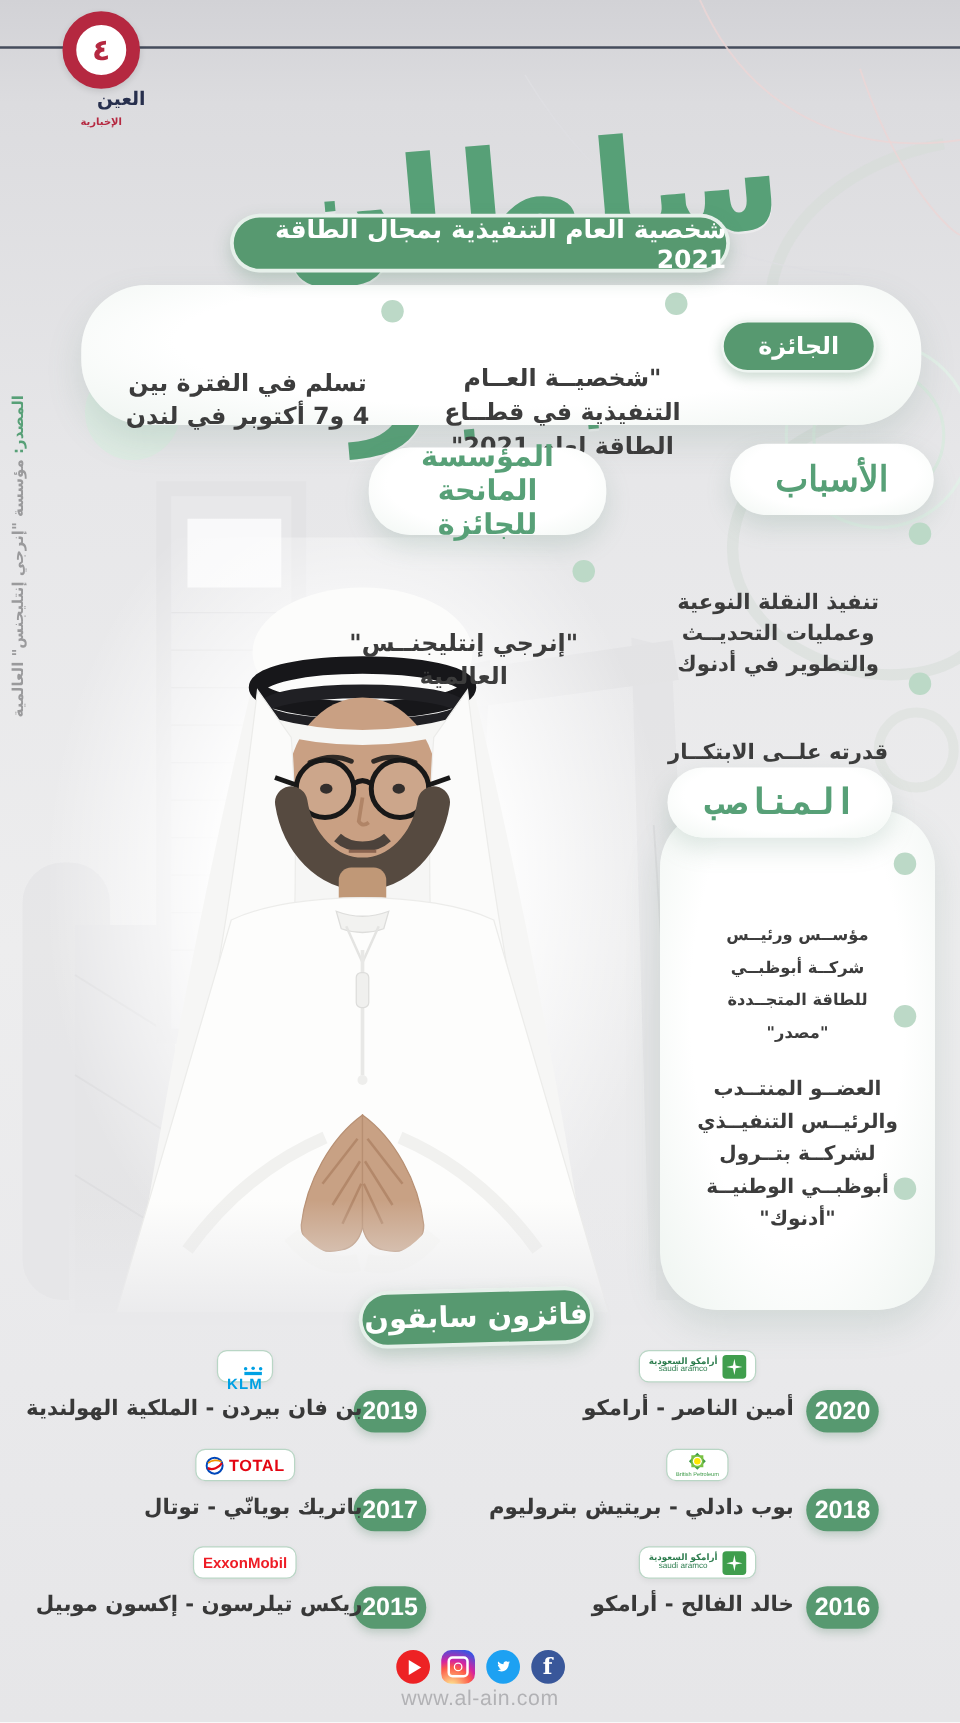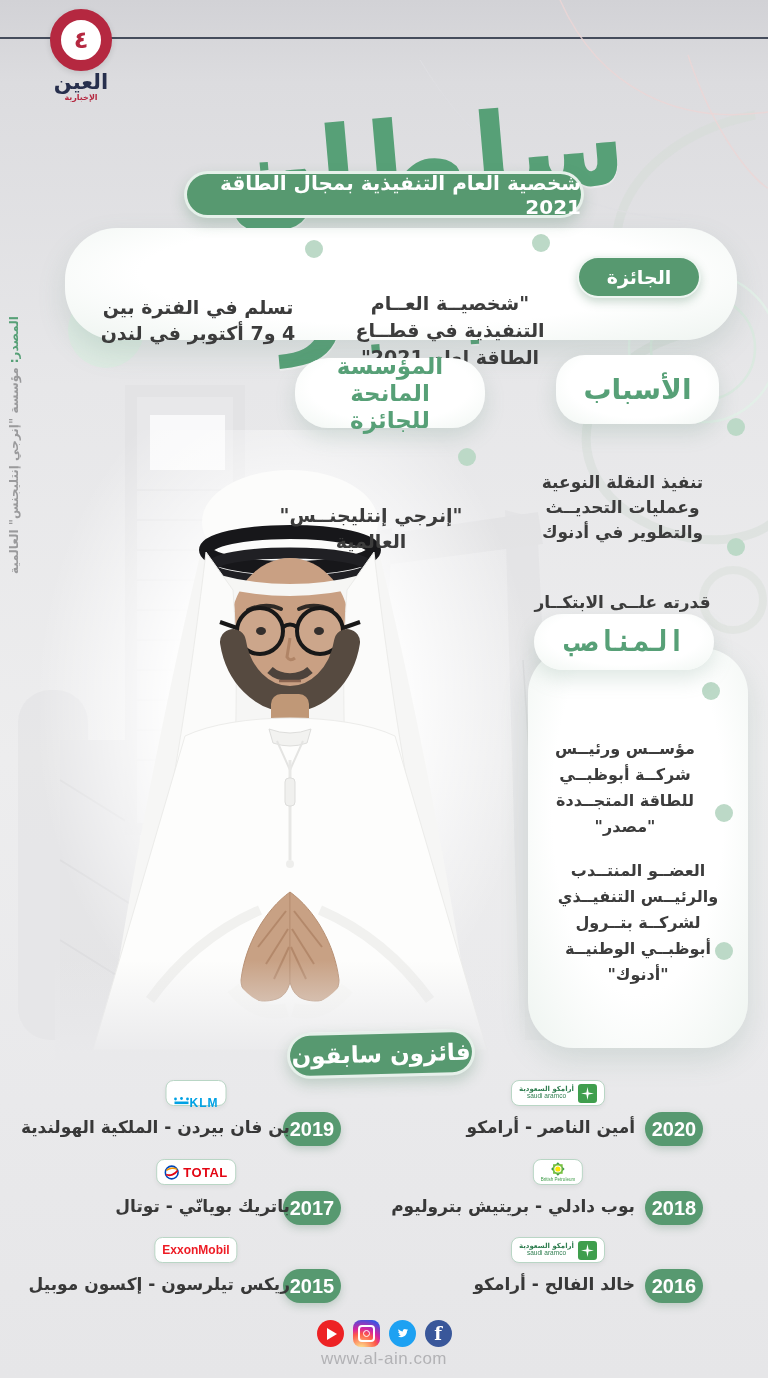--- a/index.html
+++ b/index.html
@@ -7,21 +7,21 @@
   .canvas{position:relative;width:768px;height:1378px;overflow:hidden;
     background:linear-gradient(180deg,#d2d2d6 0%,#dcdcdf 6%,#e7e7e9 28%,#ededee 55%,#e9e9eb 80%,#e6e6e8 100%);}
   .abs{position:absolute;}
   .rtl{direction:rtl;unicode-bidi:isolate;}
   .ml{white-space:pre-line;}
   
   .top-line{left:0;top:37px;width:768px;height:2px;background:#454c5c;}
   .brand-circle{left:50px;top:9px;width:62px;height:62px;border-radius:50%;background:#ffffff;
     border:11px solid #b52840;box-sizing:border-box;display:flex;align-items:center;justify-content:center;
     color:#b52840;font-weight:bold;font-size:24px;z-index:5;box-shadow:0 2px 6px rgba(0,0,0,.12);}
-  .brand-name{left:36px;top:70px;width:90px;text-align:center;color:#272f4d;font-weight:bold;font-size:21px;z-index:5;}
+  .brand-name{left:52px;top:70px;width:90px;text-align:center;color:#272f4d;font-weight:bold;font-size:15px;z-index:5;}
   .brand-sub{left:36px;top:93px;width:90px;text-align:center;color:#b52840;font-weight:bold;font-size:8px;z-index:5;}
   
   .main-title{left:110px;top:96px;width:640px;text-align:center;color:#57a077;font-size:112px;font-weight:bold;
     line-height:1.15;transform:rotate(-5deg);z-index:3;text-shadow:0 2px 0 rgba(255,255,255,.35);}
   .subtitle-badge{left:184px;top:171px;width:400px;height:47px;background:#579970;border:3px solid rgba(255,255,255,.85);
     box-sizing:border-box;border-radius:25px;color:#fff;font-weight:bold;font-size:20px;display:flex;align-items:center;
     justify-content:center;z-index:6;box-shadow:0 6px 14px rgba(90,140,110,.3);}
   
   .card{background:radial-gradient(ellipse at 50% 40%,#ffffff 55%,#eef4f0 100%);
     box-shadow:0 12px 28px rgba(100,140,120,.18);z-index:4;}
@@ -31,30 +31,30 @@
   .bullet{text-align:center;font-weight:bold;color:#3c3c3c;z-index:5;}
   .bullet .txt{position:relative;z-index:2;}
   .dot{position:absolute;right:-5px;top:-2px;width:18px;height:18px;border-radius:50%;background:#bcd9c7;z-index:1;}
   
   .award-card{left:65px;top:228px;width:672px;height:112px;border-radius:52px;}
   .award-pill{left:512px;top:28px;width:124px;height:42px;border-radius:21px;font-size:19px;
     border:2.5px solid rgba(255,255,255,.9);box-sizing:border-box;box-shadow:0 4px 10px rgba(80,130,100,.3);}
   .award-quote{right:192px;top:8px;width:190px;font-size:19px;line-height:27px;}
   .award-schedule{right:419px;top:14px;width:240px;font-size:19px;line-height:26px;}
   
-  .reasons-pill{left:556px;top:355px;width:163px;height:69px;border-radius:29px;font-size:28px;}
+  .reasons-pill{left:584px;top:355px;width:163px;height:57px;border-radius:29px;font-size:28px;font-family:Liberation Serif, serif;}
   .reason-1{right:28px;top:420px;width:235px;font-size:17px;line-height:25px;}
   .reason-2{right:28px;top:540px;width:235px;font-size:17px;line-height:25px;}
   
   .org-pill{left:295px;top:358px;width:190px;height:70px;border-radius:33px;font-size:23px;line-height:27px;text-align:center;}
   .org-name{right:297px;top:450px;width:200px;font-size:19px;line-height:26px;}
   
   .pos-card{left:528px;top:648px;width:220px;height:400px;border-radius:46px;}
   .pos-pill{left:534px;top:614px;width:180px;height:56px;border-radius:28px;font-size:29px;z-index:6;font-family:Liberation Mono, monospace;}
-  .pos-1{right:53px;top:684px;width:180px;font-size:16px;line-height:26px;}
+  .pos-1{right:40px;top:684px;width:180px;font-size:13px;line-height:26px;}
   .pos-2{right:40px;top:806px;width:180px;font-size:16px;line-height:26px;}
   .pos-3{right:40px;top:944px;width:180px;font-size:16px;line-height:26px;}
   
   .winners-pill{left:287px;top:1031px;width:188px;height:46px;border-radius:23px;font-size:23px;
     border:3px solid rgba(255,255,255,.85);box-sizing:border-box;transform:rotate(-1.5deg);
     box-shadow:0 6px 14px rgba(90,140,110,.3);z-index:7;}
   .winner{position:absolute;width:340px;height:92px;z-index:7;}
   .w-a1{left:388px;top:1080px;} .w-a2{left:388px;top:1159px;} .w-a3{left:388px;top:1237px;}
   .w-b1{left:26px;top:1080px;}  .w-b2{left:26px;top:1159px;}  .w-b3{left:26px;top:1237px;}
   .chip{position:absolute;left:50%;transform:translateX(-50%);top:0;height:26px;background:#fff;
@@ -62,21 +62,21 @@
     gap:4px;padding:0 7px;box-sizing:border-box;box-shadow:0 2px 5px rgba(0,0,0,.06);}
   .year-pill{position:absolute;right:25px;top:32px;width:58px;height:34px;border-radius:17px;font-size:20px;
     box-shadow:0 3px 8px rgba(80,130,100,.3);}
   .w-name{position:absolute;right:93px;top:37px;font-size:17px;font-weight:bold;color:#383838;white-space:nowrap;}
   .w-name-b{right:76px;}
   .aramco-sq{width:19px;height:19px;border-radius:3px;background:#3f9e4d;display:flex;align-items:center;justify-content:center;}
   .aramco-txt{display:flex;flex-direction:column;align-items:center;line-height:1.05;color:#2e7d4f;}
   .aramco-txt .ar{font-size:7px;font-weight:bold;}
   .aramco-txt .en{font-size:6.5px;font-family:"Liberation Sans",sans-serif;}
   .latin{font-family:"Liberation Sans",sans-serif;}
-  .klm-stack{display:flex;flex-direction:row;align-items:flex-start;line-height:1;margin-top:20px;}
+  .klm-stack{display:flex;flex-direction:column;align-items:flex-end;line-height:1;margin-top:20px;}
   .klm-txt{color:#00a1e4;font-weight:bold;font-size:12px;letter-spacing:1px;}
   .bp-stack{display:flex;flex-direction:column;align-items:center;line-height:1;gap:1px;}
   .bp-txt{font-size:4.5px;color:#3c9a47;}
   .total-txt{color:#e30613;font-weight:bold;font-size:13px;letter-spacing:.5px;}
   .exxon-txt{color:#ee1c25;font-weight:bold;font-size:12px;}
   
   .social-row{left:0;top:1320px;width:768px;display:flex;justify-content:center;gap:9px;z-index:8;}
   .soc{width:27px;height:27px;border-radius:50%;display:flex;align-items:center;justify-content:center;cursor:pointer;}
   .soc-yt{background:#ed2224;}
   .soc-ig{border-radius:8px;background:radial-gradient(circle at 30% 110%,#fdf497 0%,#fd5949 45%,#d6249f 60%,#285aeb 92%);}

